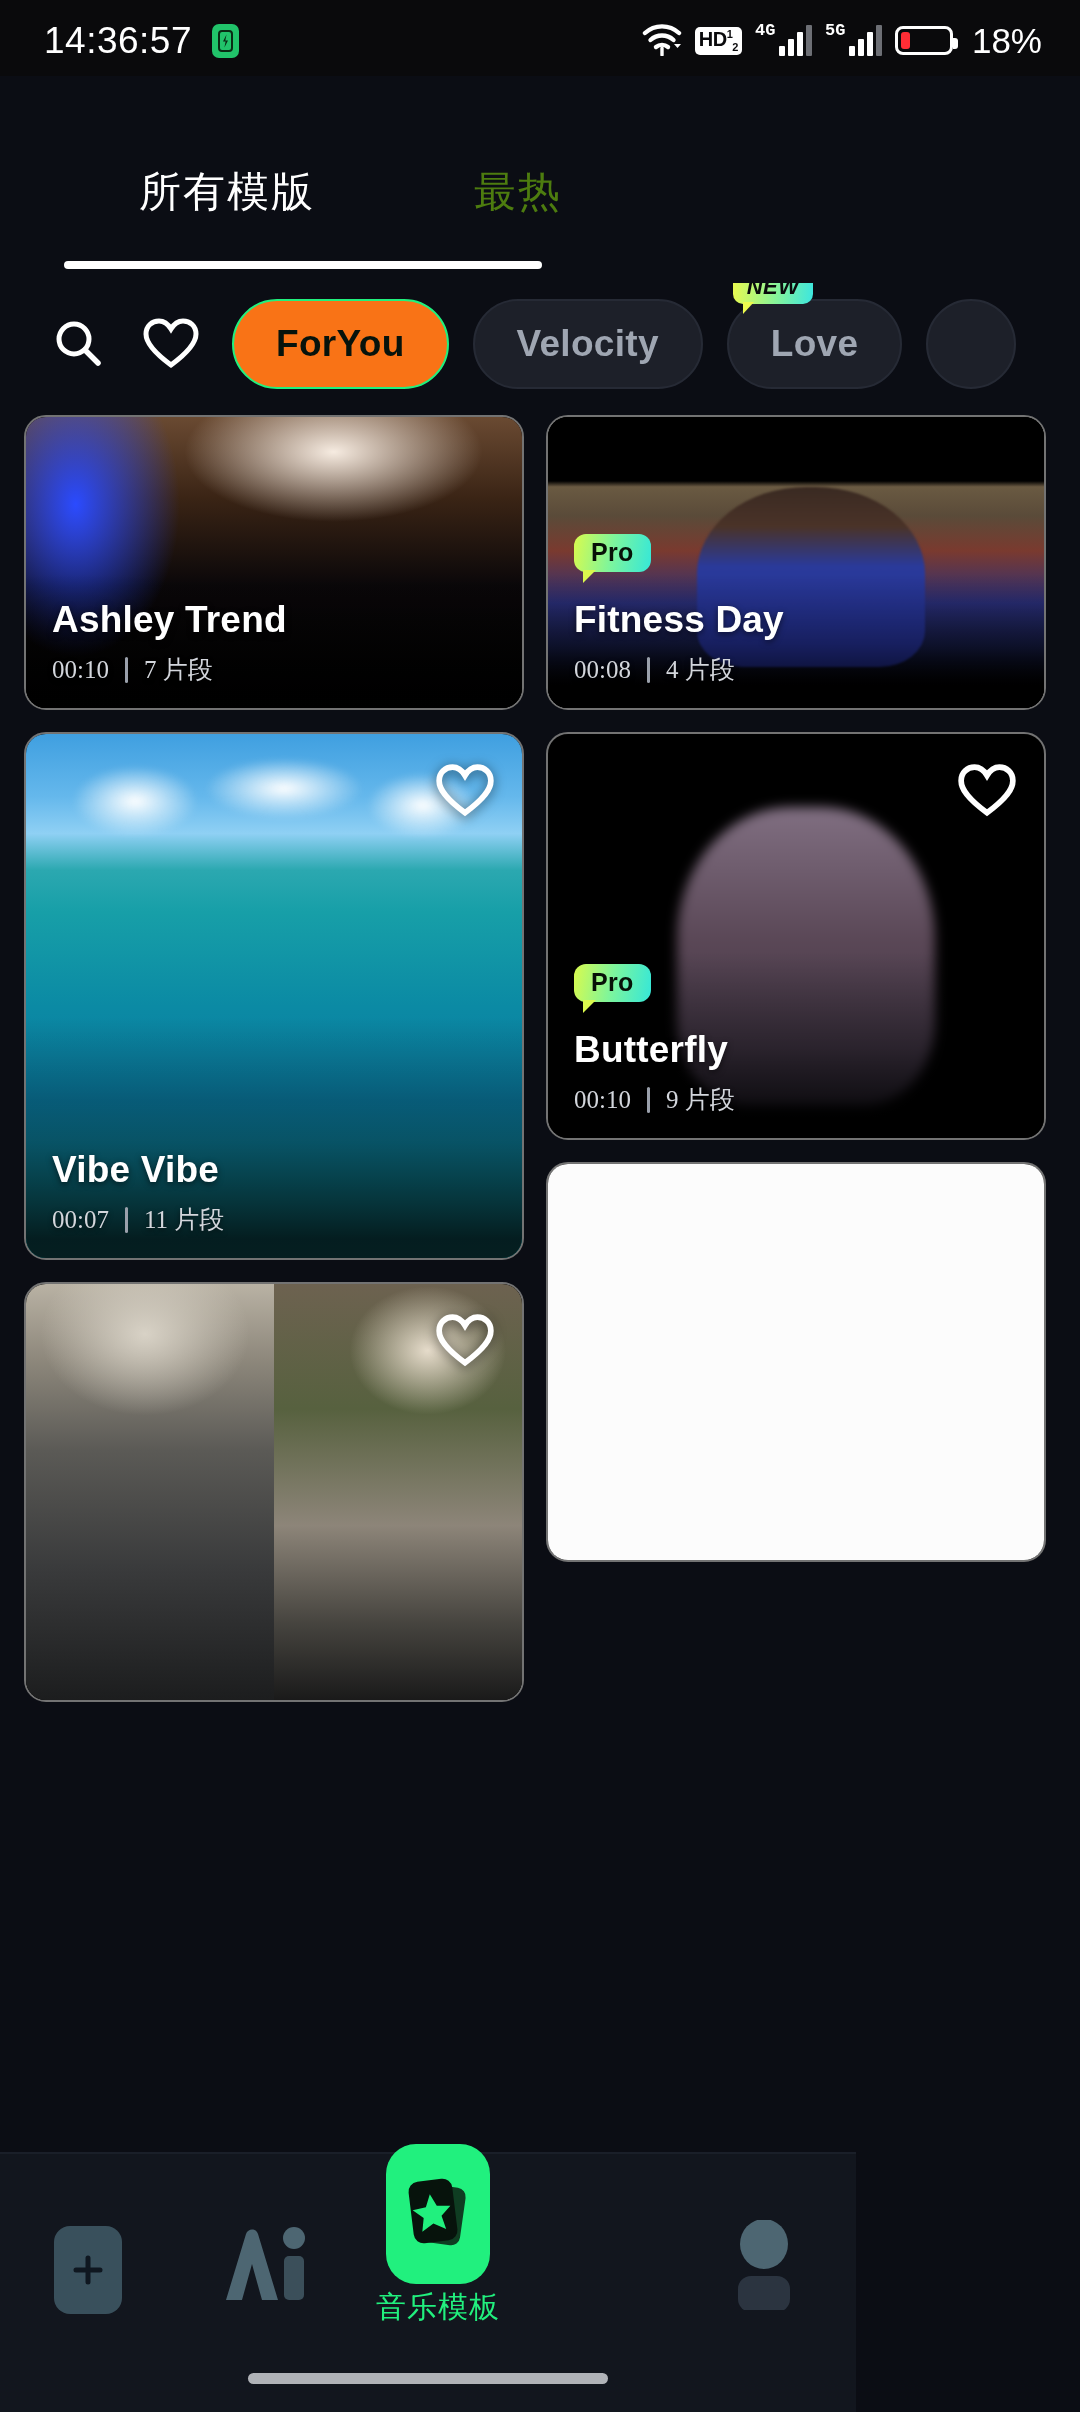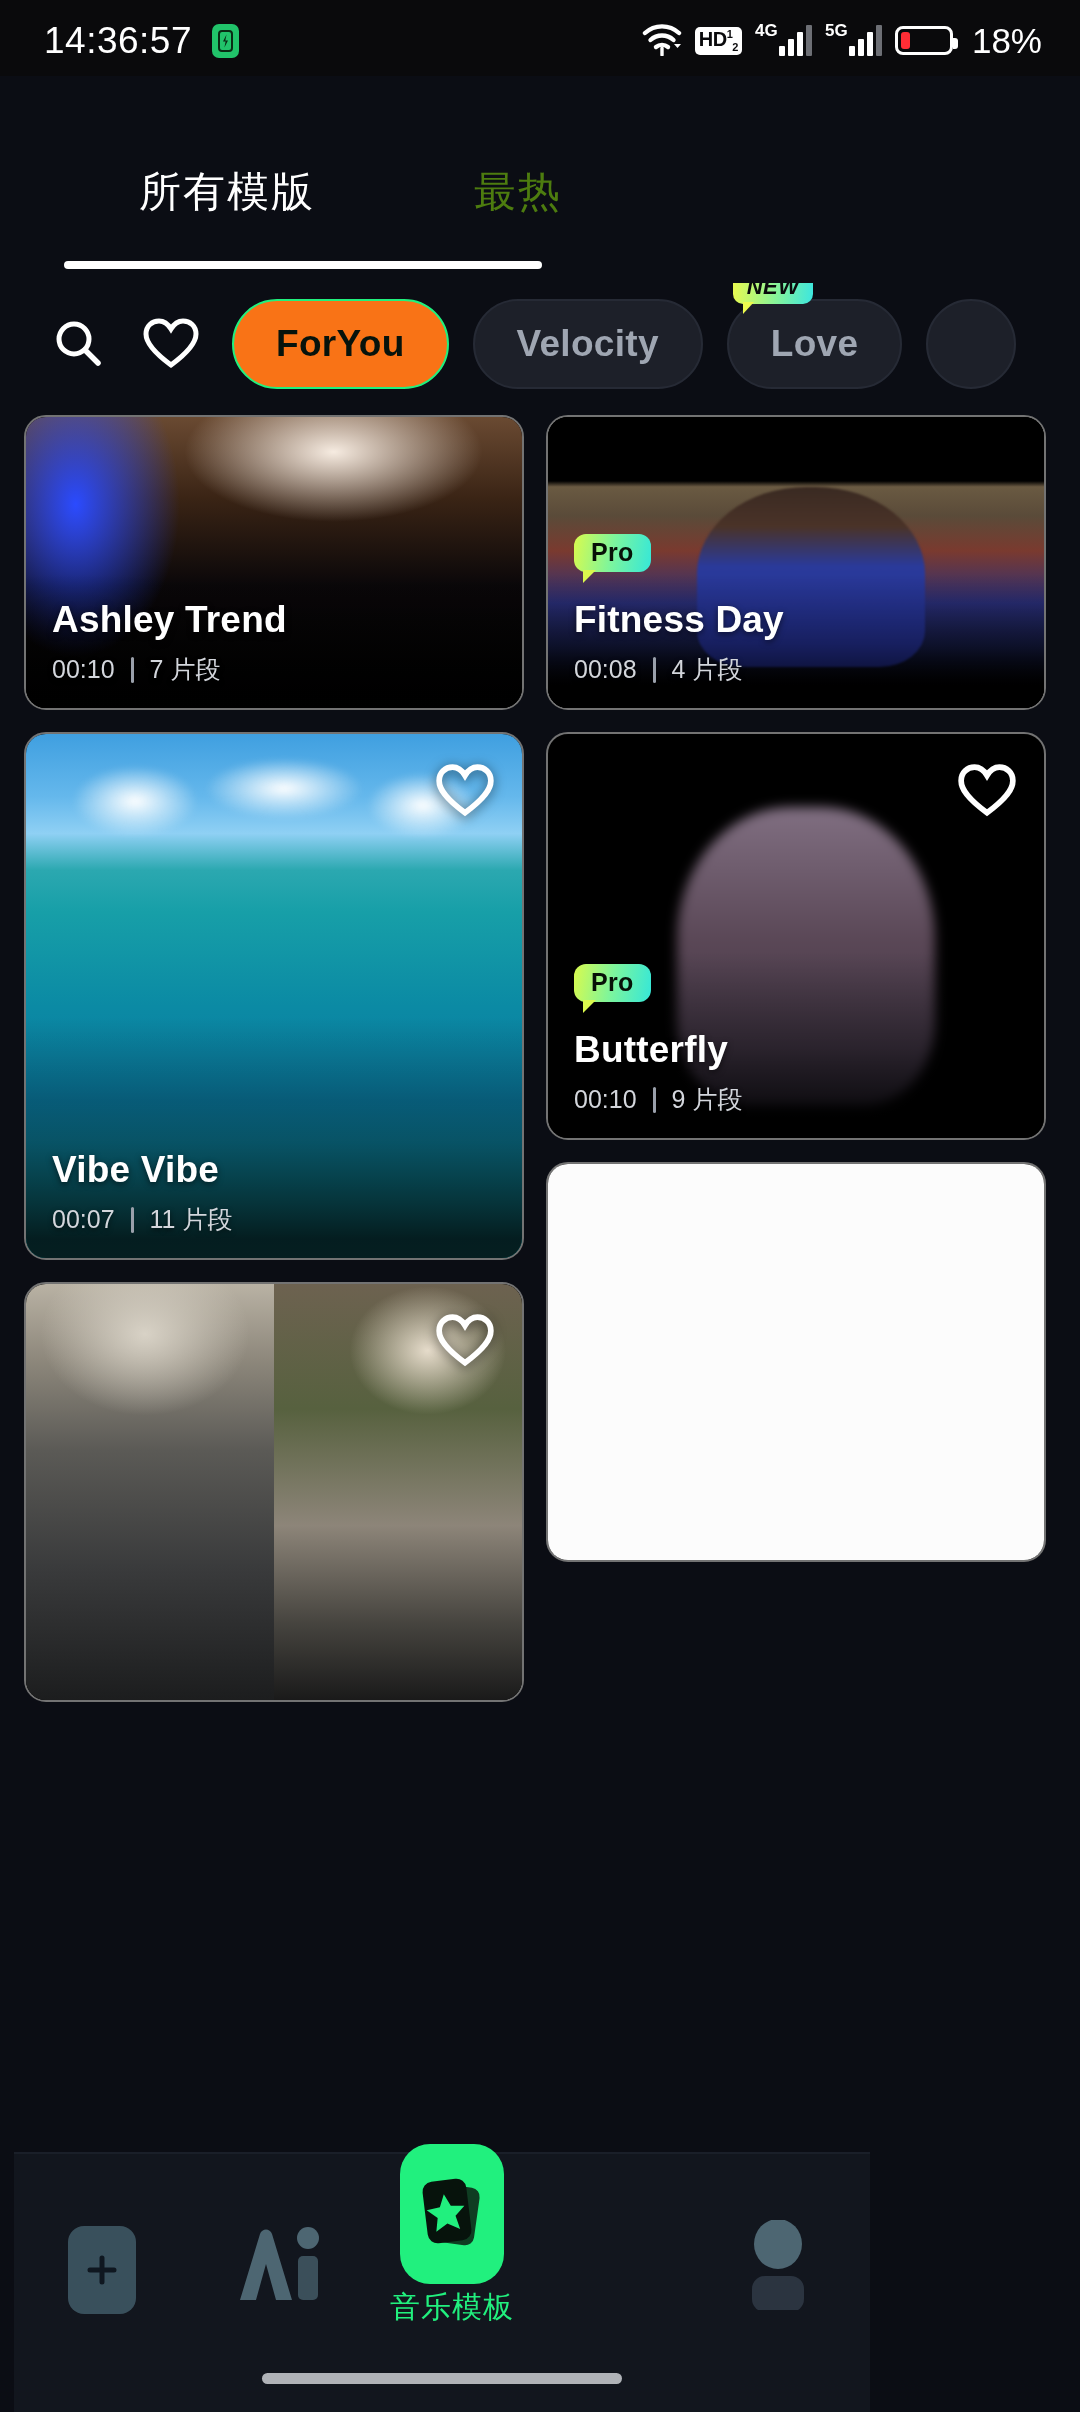--- a/index.html
+++ b/index.html
@@ -21,21 +21,21 @@
   .sb-time{ color:#fff; font-size:37px; letter-spacing:0.5px; font-weight:400; }
   .sb-chargebadge{
     width:27px; height:34px; border-radius:7px; background:#21c36a;
     display:flex; align-items:center; justify-content:center;
   }
   .sb-right{ display:flex; align-items:center; gap:13px; }
   .sb-hd{
     background:#fff; color:#0a0a0c; border-radius:5px; font-size:20px;
     font-weight:700; padding:2px 4px; line-height:1; letter-spacing:-0.5px;
   }
-  .sig{ display:flex; align-items:center; gap:3px; position:relative; padding-left:2px;}
+  .sig{ display:flex; align-items:center; gap:3px; position:relative; padding-left:2px;font-family:Liberation Mono, monospace;}
   .sig .g{ position:absolute; top:-4px; left:0; font-size:17px; color:#fff; font-weight:700; }
   .sig .bars{ display:flex; align-items:flex-end; gap:3px; margin-left:22px; }
   .sig .bars i{ display:block; width:6px; background:#fff; border-radius:1px; }
   .sb-batt{
     width:58px; height:29px; border:3px solid #fff; border-radius:8px;
     position:relative; display:flex; align-items:center; padding:3px;
   }
   .sb-batt:after{
     content:""; position:absolute; right:-8px; top:9px; width:5px; height:11px;
     background:#fff; border-radius:0 3px 3px 0;
@@ -98,21 +98,21 @@
     position:absolute; left:0; right:0; bottom:0; height:46%;
     background:linear-gradient(to top, rgba(0,0,0,.82) 8%, rgba(0,0,0,.38) 48%, rgba(0,0,0,0) 100%);
   }
   .card .meta{ position:absolute; left:26px; bottom:22px; right:20px; }
   .card .ctitle{
     color:#fff; font-size:37px; font-weight:700; letter-spacing:0.2px;
     text-shadow:0 2px 6px rgba(0,0,0,.6); margin-bottom:12px;margin-top:40px;
   }
   .card .csub{
     display:flex; align-items:center; gap:16px;
-    color:#d3d6dc; font-size:25px; text-shadow:0 2px 5px rgba(0,0,0,.6);
+    color:#d3d6dc; font-size:25px; text-shadow:0 2px 5px rgba(0,0,0,.6);font-family:Liberation Serif, serif;
   }
   .card .csub .sep{ width:3px; height:26px; background:#9aa0ab; display:block; border-radius:2px; }
   .probadge{
     position:absolute; left:26px; font-size:25px; font-weight:800; color:#071208;
     background:linear-gradient(100deg,#d9fa4d 0%,#7cf59d 50%,#35e7d9 100%);
     padding:6px 17px 7px; border-radius:12px; line-height:1; letter-spacing:0.3px;
   }
   .probadge:after{
     content:""; position:absolute; bottom:-11px; left:9px;
     border-left:13px solid #daf94d; border-bottom:13px solid transparent;
@@ -173,21 +173,21 @@
   }
   .t-couple .h2{
     background:
       radial-gradient(ellipse 45% 22% at 62% 16%, #e6dccb 0%, rgba(230,220,203,0) 70%),
       linear-gradient(to bottom, #6d6250 0%, #57613f 30%, #8d8579 58%, #45433e 82%, #1a1a1a 100%);
   }
   .t-white{ background:#fcfcfc; }
 
   
   .bottomnav{
-    position:absolute; left:14px; bottom:0; width:856px; height:260px;
+    position:absolute; left:0; bottom:0; width:856px; height:260px;
     background:#12161e; border-top:2px solid #1a1f29;
   }
   .navitem{
     position:absolute; bottom:88px; width:200px; display:flex;
     flex-direction:column; align-items:center; gap:10px;
   }
   #nav0{ left:-12px; }
   #nav1{ left:164px; }
   #nav3{ left:516px; }
   .navplus{

